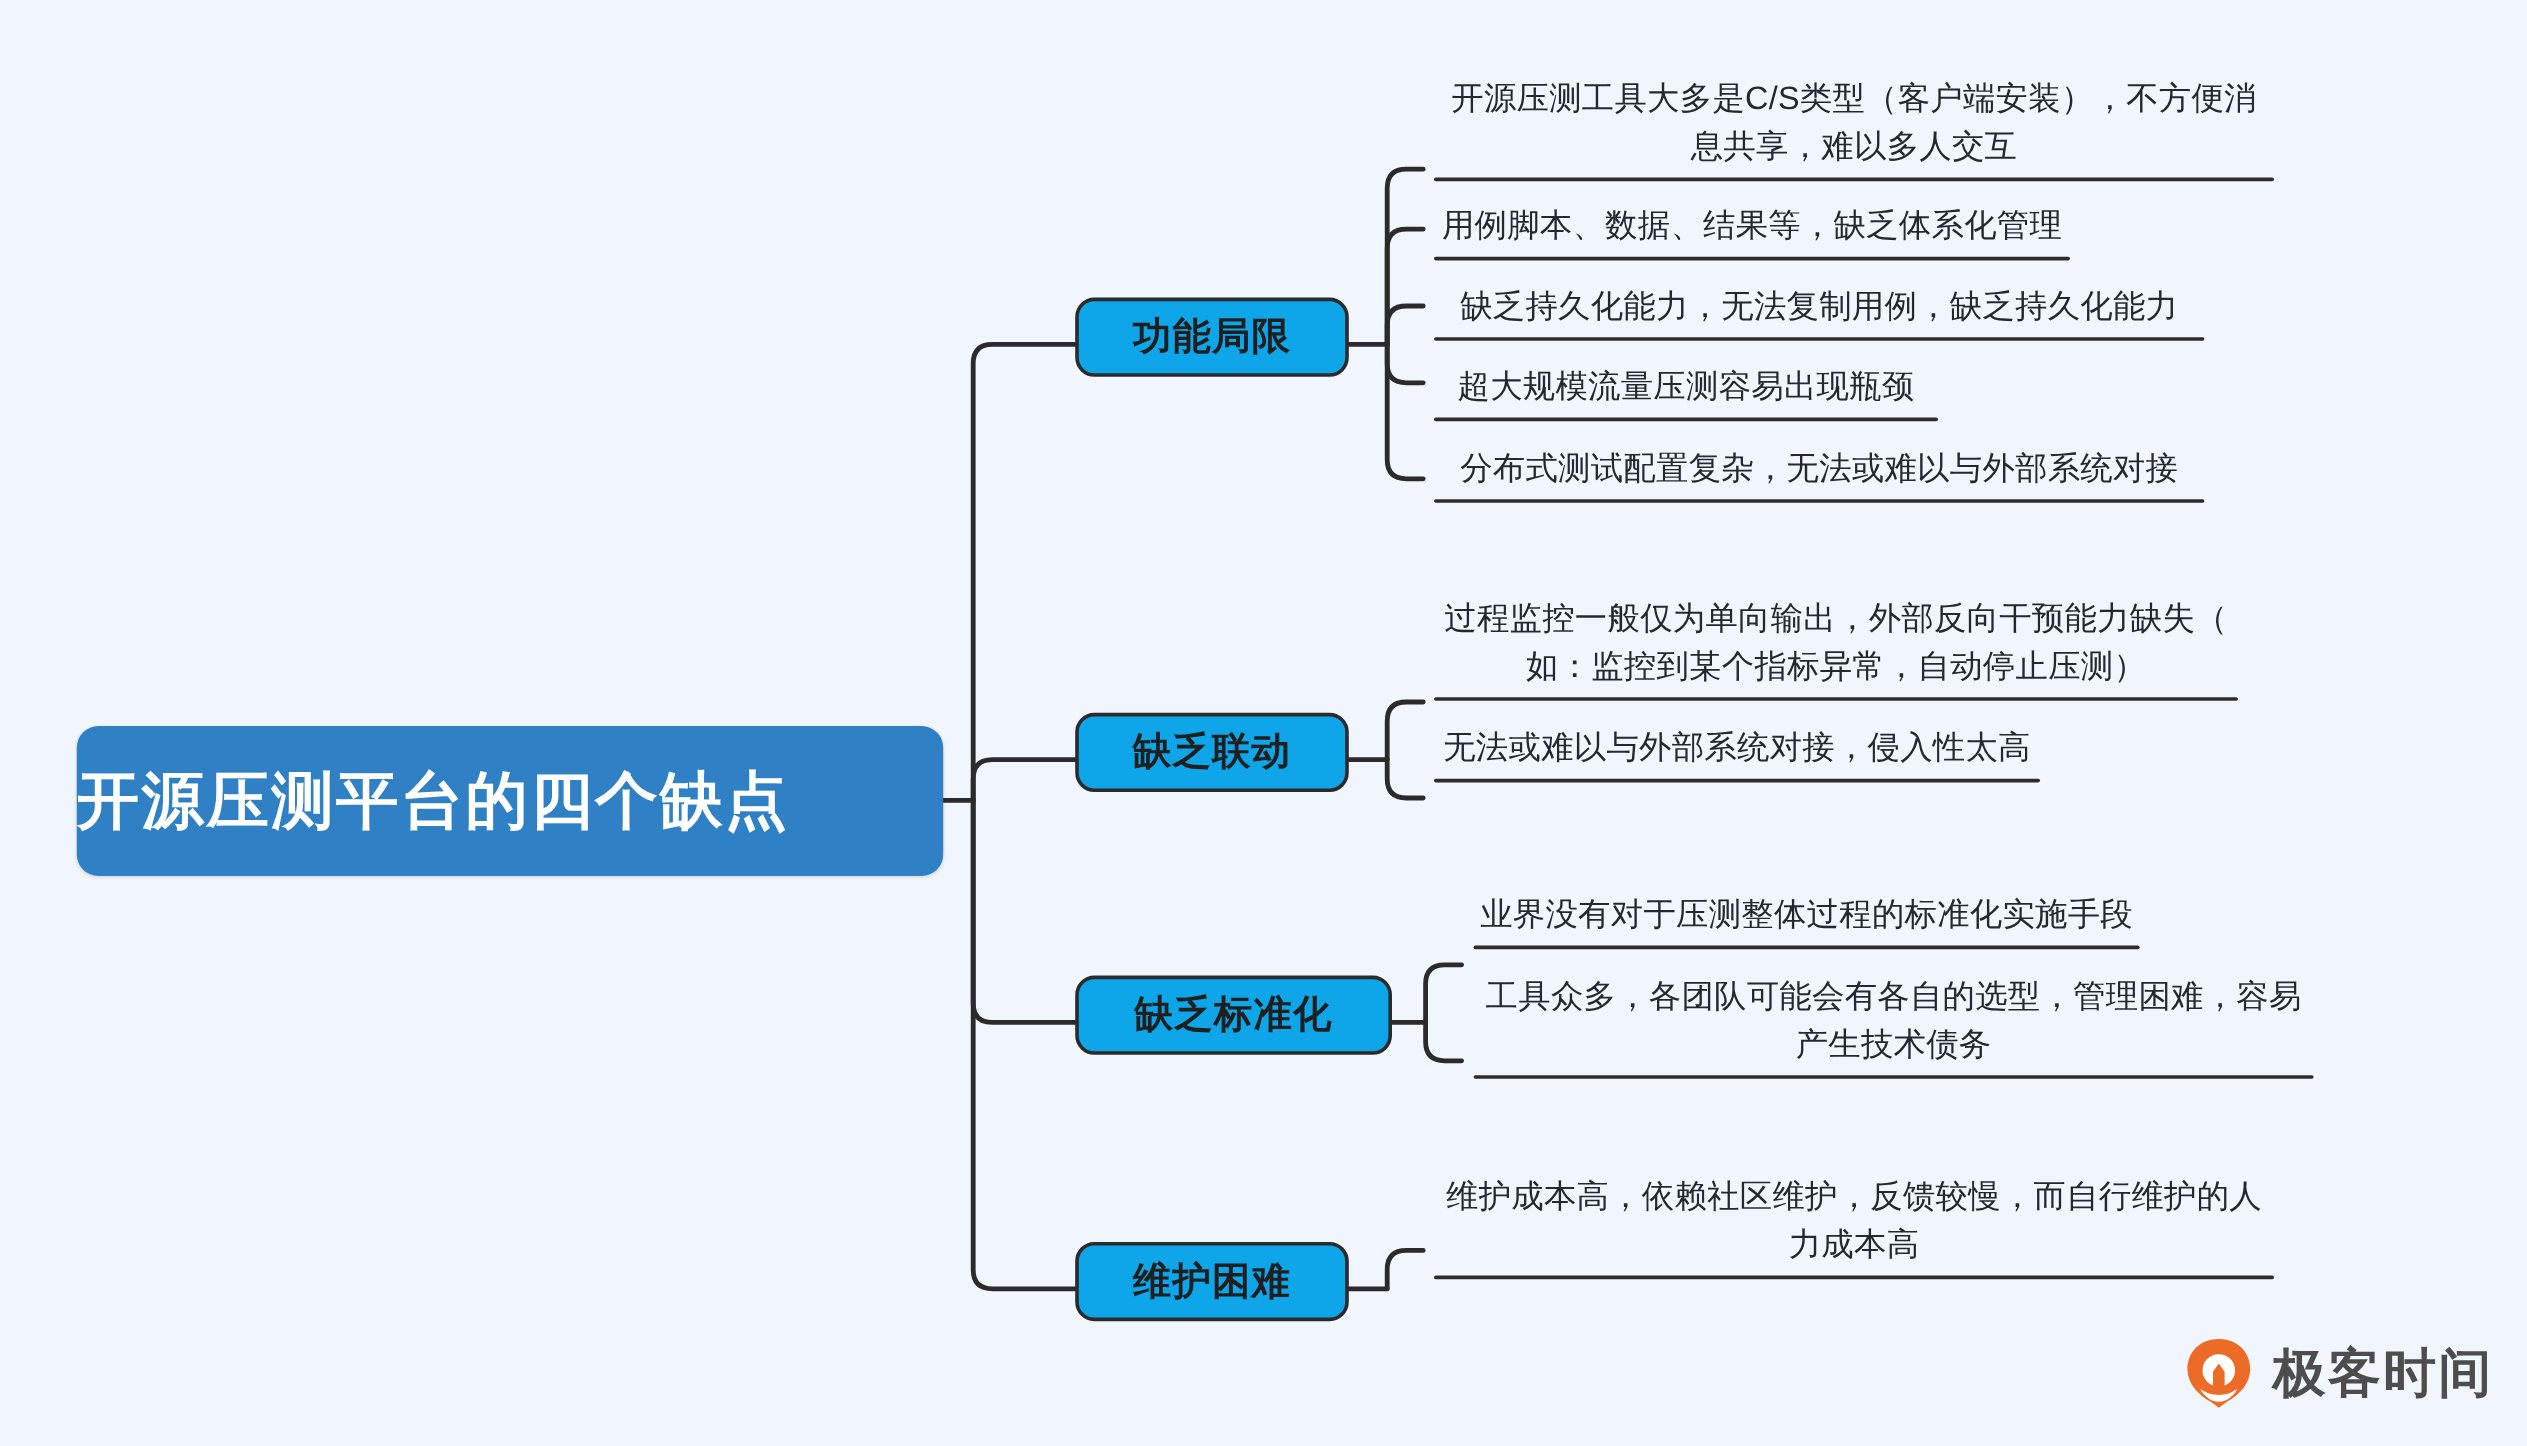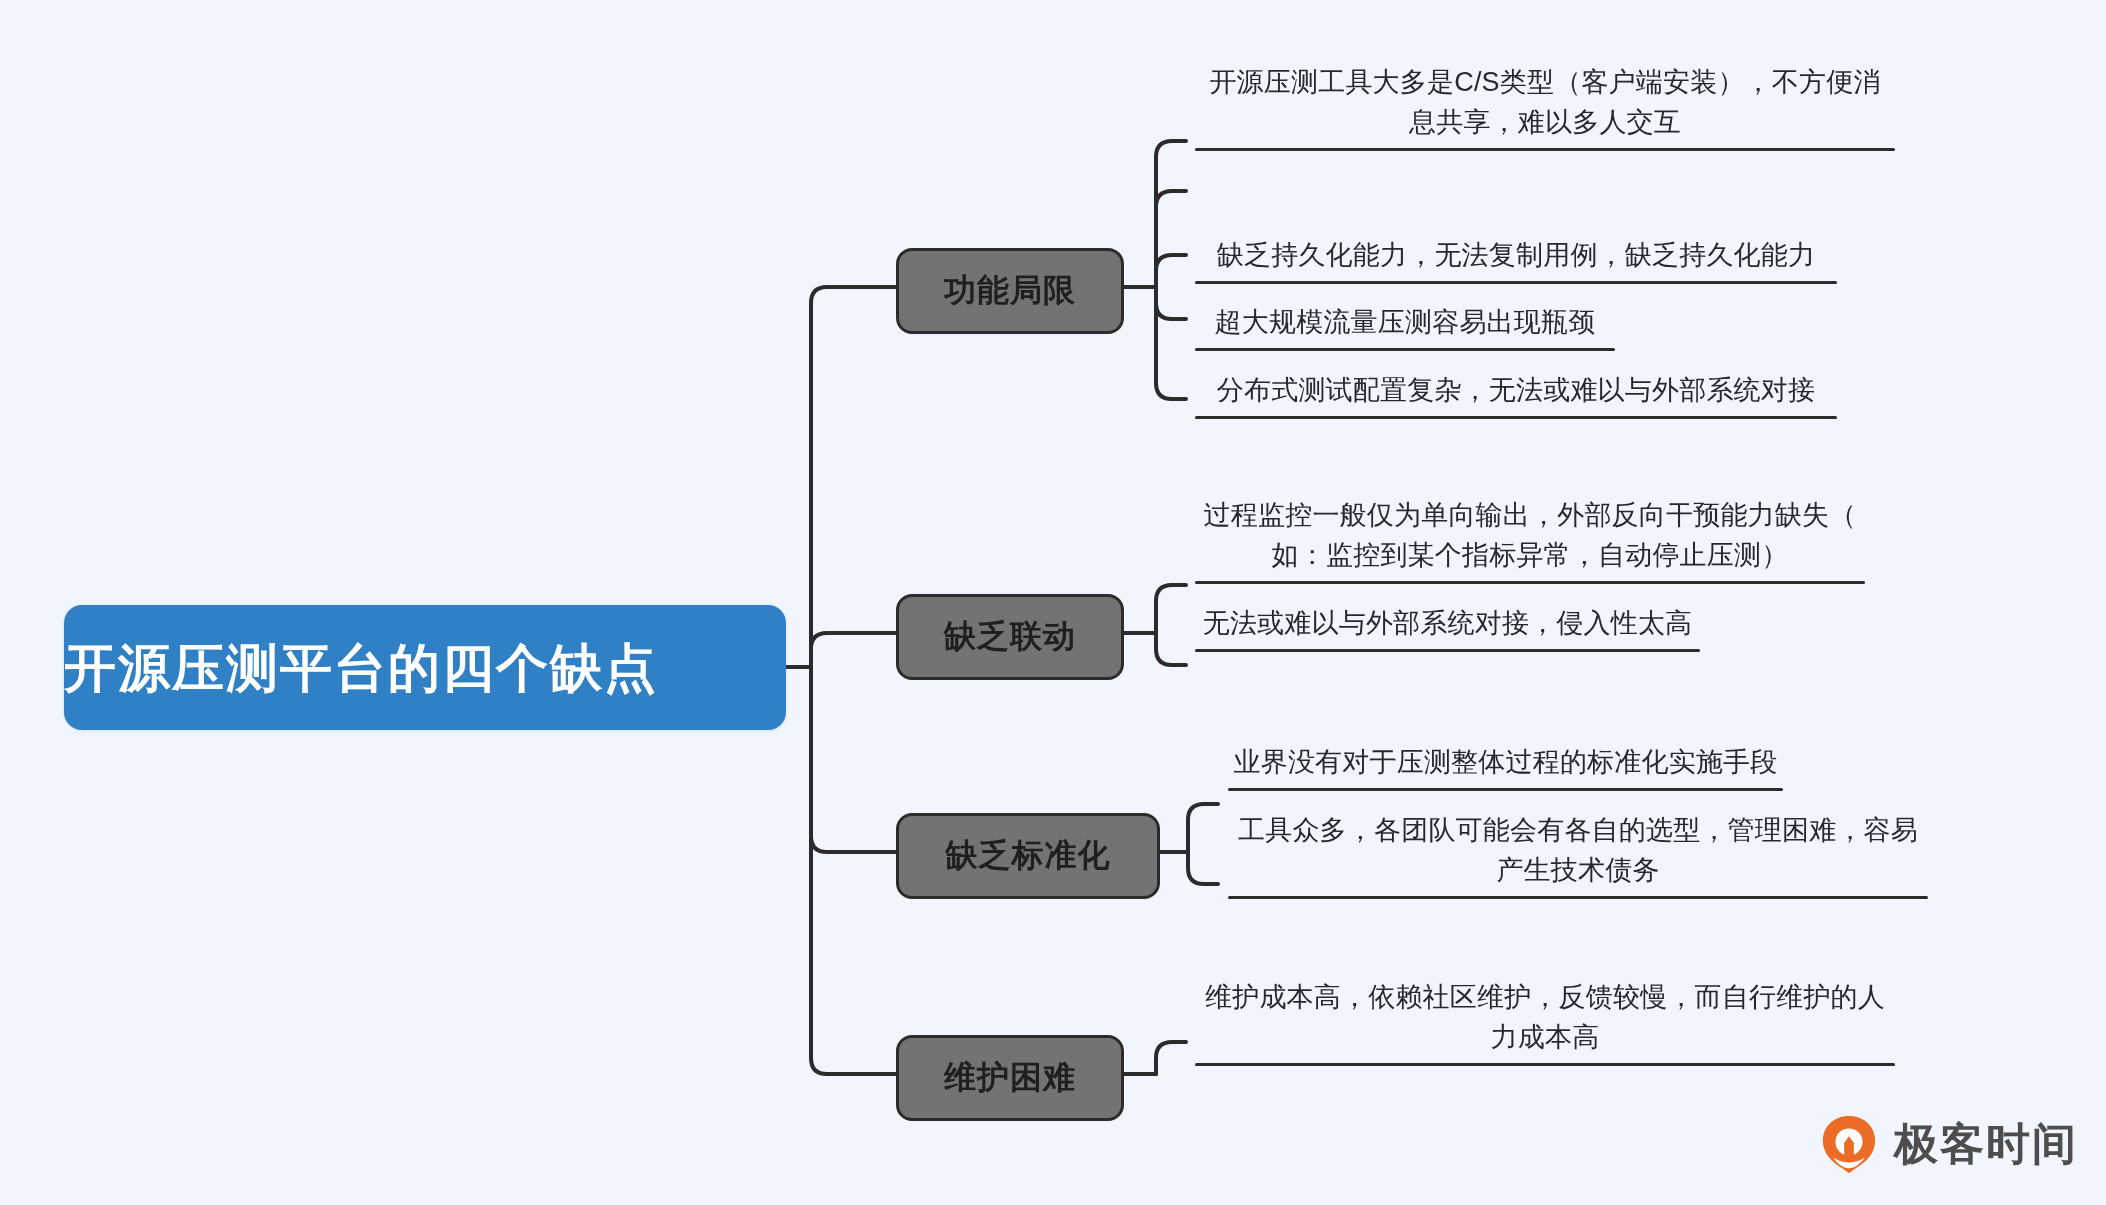--- a/index.html
+++ b/index.html
@@ -50,27 +50,27 @@
     font-size: 52px;
     font-weight: bold;
     letter-spacing: 2px;
     line-height: 1;
     white-space: nowrap;
   }
 
   
   .branch-node {
     position: absolute;
-    background: #737373;
+    background: #0ea5e9;
     border: 3px solid #2b2b2b;
     border-radius: 16px;
     display: flex;
     align-items: center;
     justify-content: center;
-    height: 86px;
+    height: 66px;
   }
   .branch-label {
     color: #1f1f1f;
     font-size: 32px;
     font-weight: bold;
     letter-spacing: 1px;
     white-space: nowrap;
   }
 
   #branch-0 { left: 896px; top: 248px;  width: 228px; }
@@ -169,20 +169,24 @@
     <span class="branch-label">缺乏标准化</span>
   </div>
   <div class="branch-node" id="branch-3">
     <span class="branch-label">维护困难</span>
   </div>
 
   <div class="leaf" style="left:1195px; top:62px; width:700px;">
     <div class="leaf-text">开源压测工具大多是C/S类型（客户端安装），不方便消
 息共享，难以多人交互</div>
     <div class="leaf-rule" style="width:700px;"></div>
+  </div>
+  <div class="leaf" style="left:1195px; top:168px; width:530px;">
+    <div class="leaf-text">用例脚本、数据、结果等，缺乏体系化管理</div>
+    <div class="leaf-rule" style="width:530px;"></div>
   </div>
   <div class="leaf" style="left:1195px; top:235px; width:642px;">
     <div class="leaf-text">缺乏持久化能力，无法复制用例，缺乏持久化能力</div>
     <div class="leaf-rule" style="width:642px;"></div>
   </div>
   <div class="leaf" style="left:1195px; top:302px; width:420px;">
     <div class="leaf-text">超大规模流量压测容易出现瓶颈</div>
     <div class="leaf-rule" style="width:420px;"></div>
   </div>
   <div class="leaf" style="left:1195px; top:370px; width:642px;">

